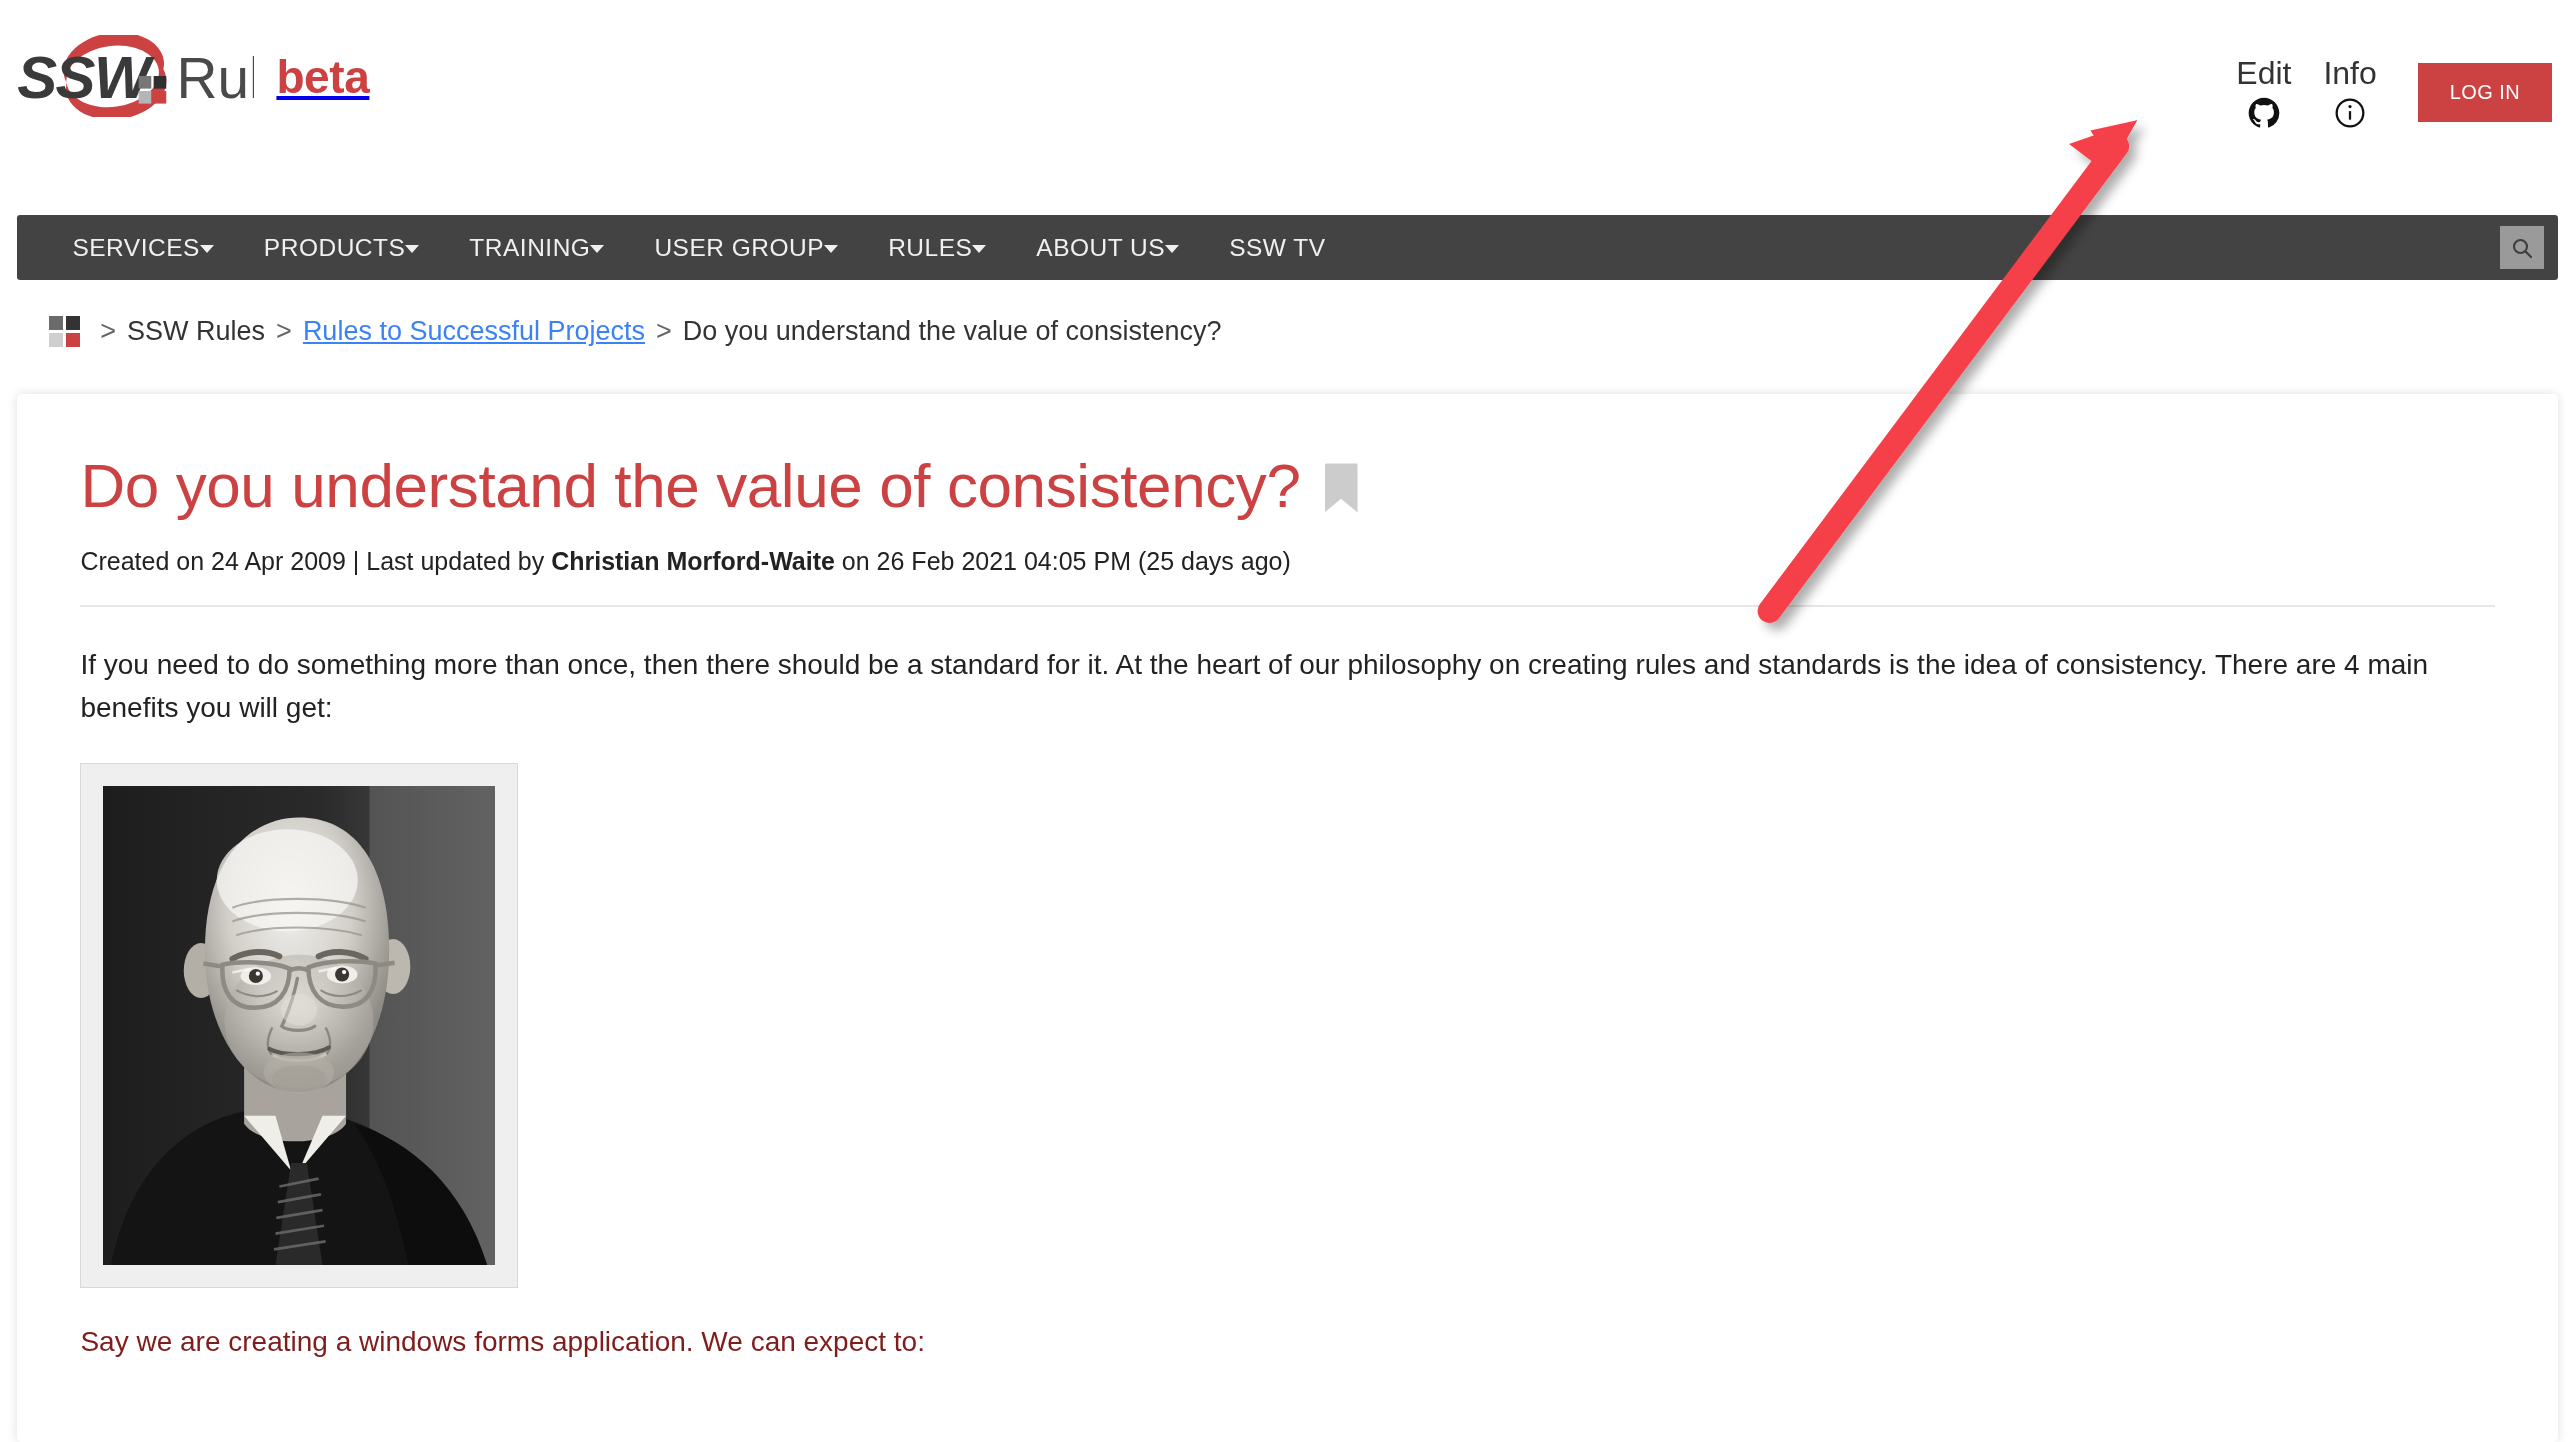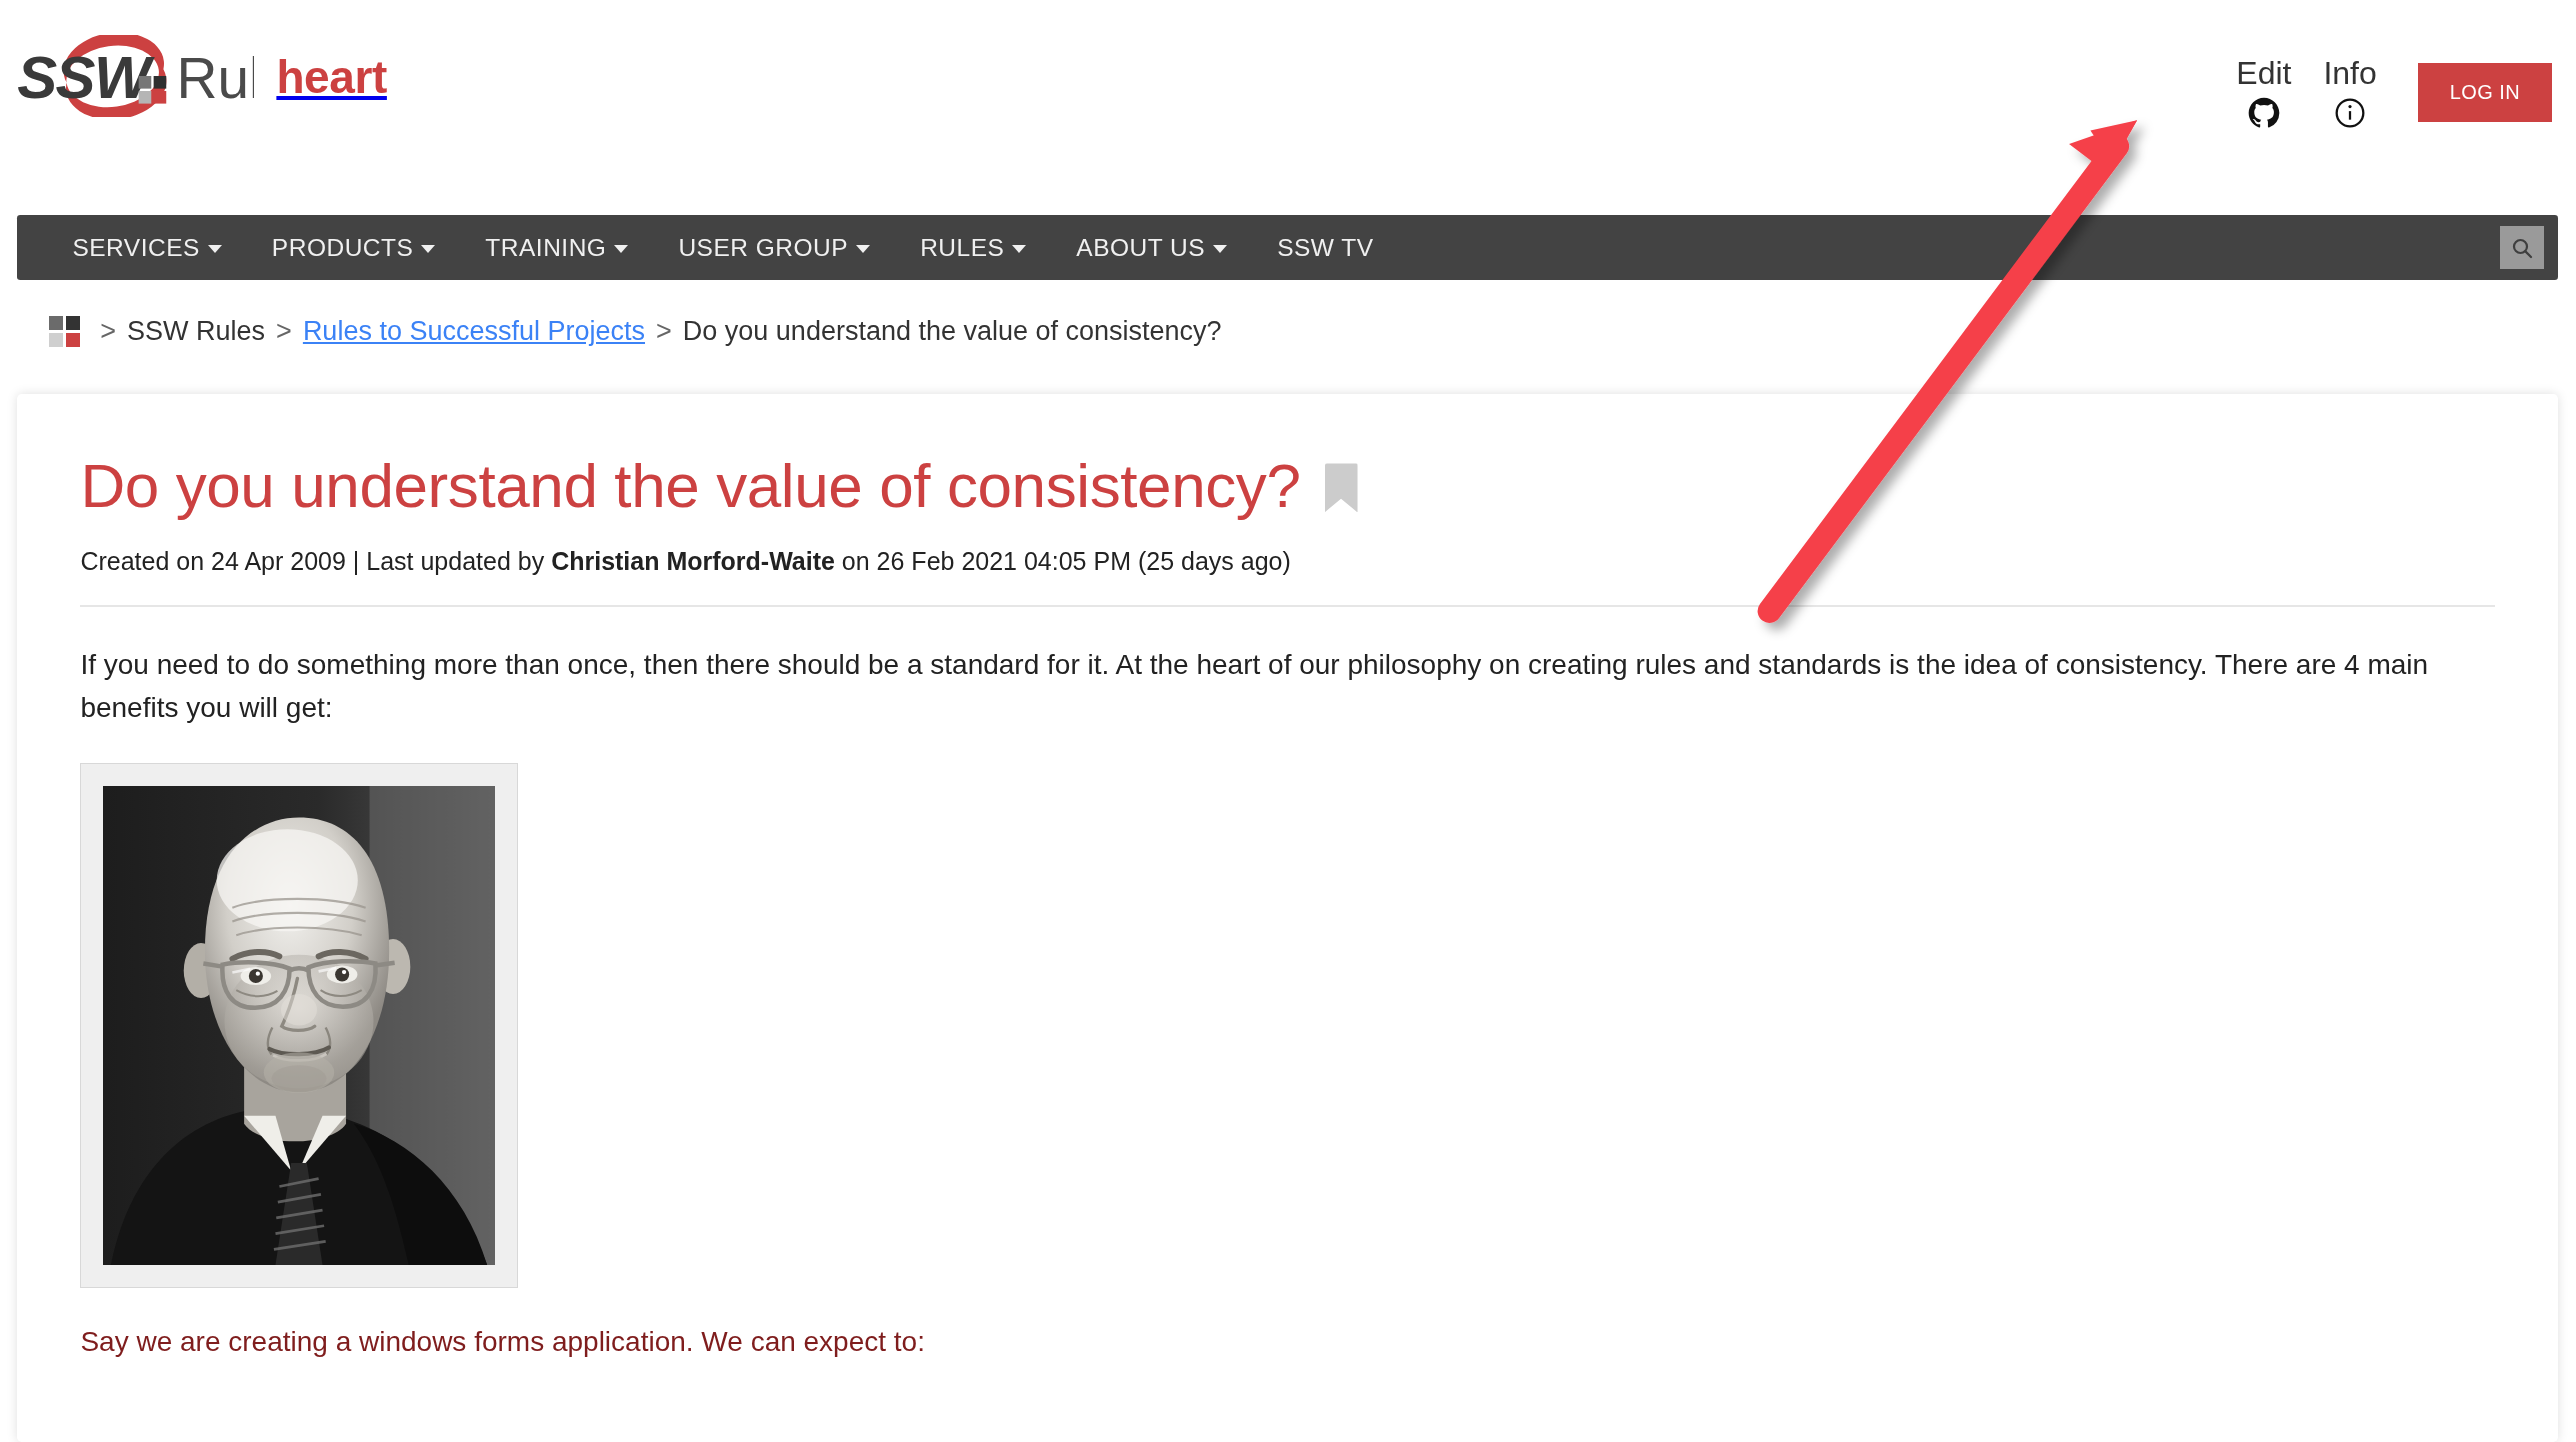--- a/index.html
+++ b/index.html
@@ -87,21 +87,21 @@
     height: 65px;
     background: #434343;
     border-radius: 3.2px;
     display: flex;
     align-items: center;
   }
   .nav-items { display: flex; align-items: center; padding-left: 30px; }
   .nav-item {
     display: flex;
     align-items: center;
-    gap: 8px;
+    gap: 0;
     color: #f0f0f0;
     font-size: 24.5px;
     letter-spacing: 0.5px;
     padding: 0 25px;
     text-decoration: none;
     white-space: nowrap;
     cursor: pointer;
     text-align: center;
   }
   .caret {
@@ -254,21 +254,21 @@
 
         <text x="0" y="80" font-family="Liberation Sans, sans-serif" font-size="76" font-weight="700" font-style="italic" fill="#3a3a3a" letter-spacing="-2">SSW</text>
 
         <rect x="154" y="52" width="16" height="16" fill="#777777"></rect>
         <rect x="173" y="52" width="16" height="16" fill="#2f2f2f"></rect>
         <rect x="154" y="71" width="16" height="16" fill="#b5b5b5"></rect>
         <rect x="173" y="71" width="16" height="16" fill="#cc4141"></rect>
 
         <text x="202" y="80" font-family="Liberation Sans, sans-serif" font-size="72" font-weight="400" fill="#4a4a4a">Rules</text>
       </svg>
-      <span class="logo-beta">heart</span>
+      <span class="logo-beta">beta</span>
     </a>
 
     <div class="header-actions">
 
       <a class="hdr-link" href="#">
         <span>Edit</span>
         <span class="hdr-icon">
           <svg width="32" height="32" viewBox="0 0 24 24" fill="#111111">
             <path d="M12 .5C5.73.5.5 5.73.5 12c0 5.08 3.29 9.39 7.86 10.91.58.1.79-.25.79-.56
             0-.28-.01-1.02-.02-2-3.2.7-3.88-1.54-3.88-1.54-.52-1.33-1.28-1.68-1.28-1.68-1.05-.72.08-.7.08-.7

